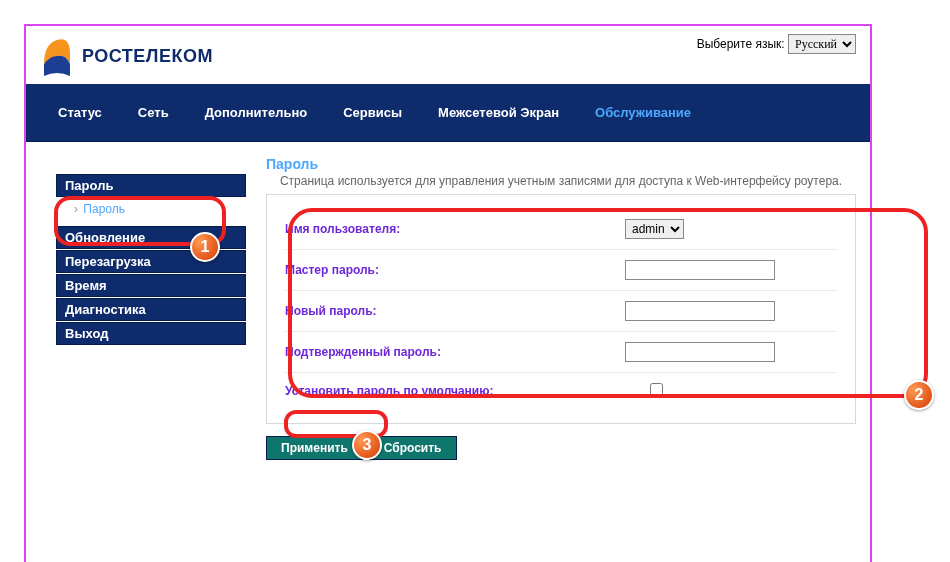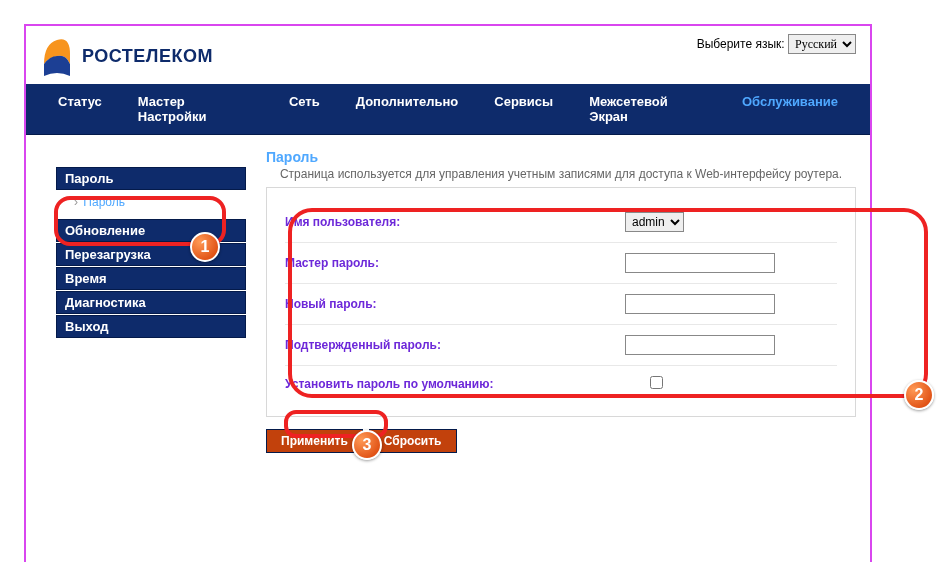--- a/index.html
+++ b/index.html
@@ -36,21 +36,21 @@
   .lang-wrap { font-size: 12px; color: #000; }
   .lang-wrap select {
     font-size: 12px;
     border: 1px solid #888;
     padding: 1px 2px;
     font-family: Liberation Serif, serif;
   }
   .nav {
     background: #0e2b6b;
     display: flex;
-    padding: 0 14px;
+    padding: 11px 14px;
     border-bottom: 1px solid #041a4a;
   }
   .nav-item {
     color: #fff;
     padding: 10px 18px;
     font-size: 13px;
     font-weight: bold;
     cursor: pointer;
   }
   .nav-item.active { color: #4fa8ff; }
@@ -126,21 +126,21 @@
     font-size: 12px;
     padding: 1px 2px;
     border: 1px solid #888;
   }
   .btn-row {
     margin-top: 12px;
     display: flex;
     gap: 6px;
   }
   .btn {
-    background: #c2410c;
+    background: #0f766e;
     color: #fff;
     border: 1px solid #041a4a;
     padding: 4px 14px;
     font-size: 12px;
     font-weight: bold;
     cursor: pointer;
   }
   
   .hl-red-1 {
     position: absolute;
@@ -199,21 +199,20 @@
     <div class="lang-wrap">
       <span>Выберите язык:</span>
       <select>
         <option>Русский</option>
       </select>
     </div>
   </div>
 
   <div class="nav">
     <div class="nav-item">Статус</div>
-    <div class="nav-item">Мастер Настройки</div>
     <div class="nav-item">Сеть</div>
     <div class="nav-item">Дополнительно</div>
     <div class="nav-item">Сервисы</div>
     <div class="nav-item">Межсетевой Экран</div>
     <div class="nav-item active">Обслуживание</div>
   </div>
 
   <div class="body">
     <div class="sidebar">
       <div class="side-item">Пароль</div>

